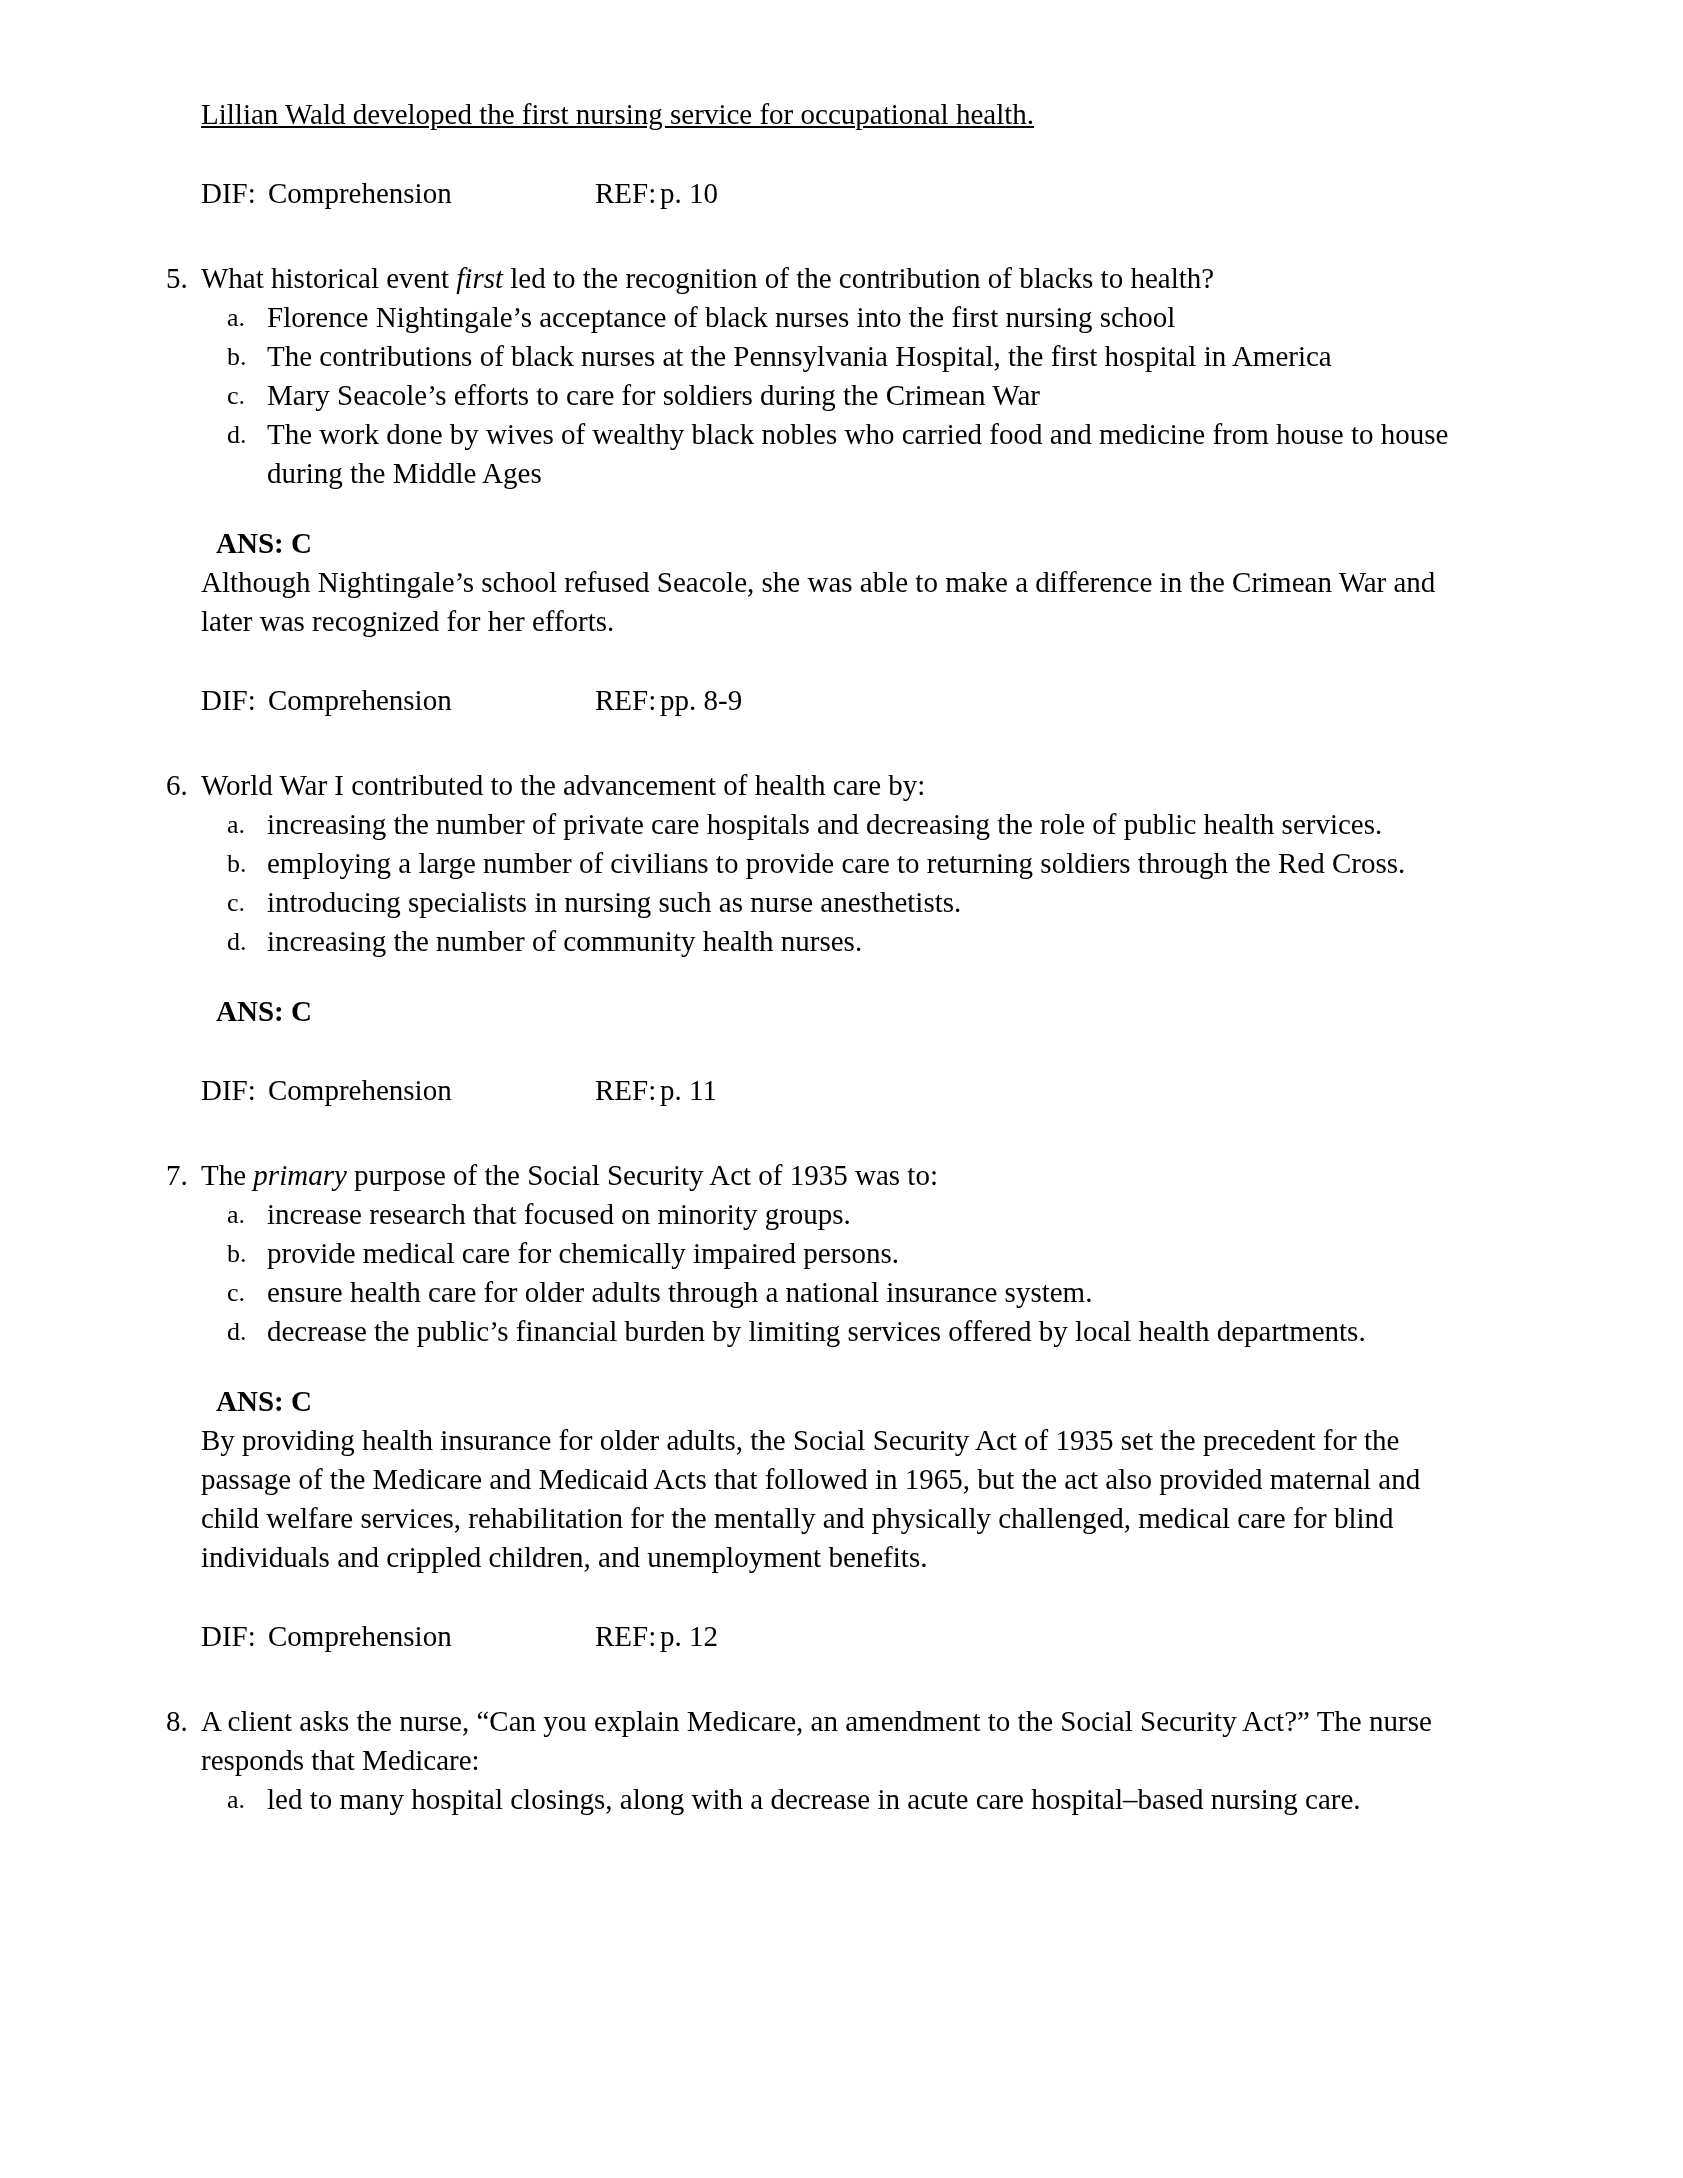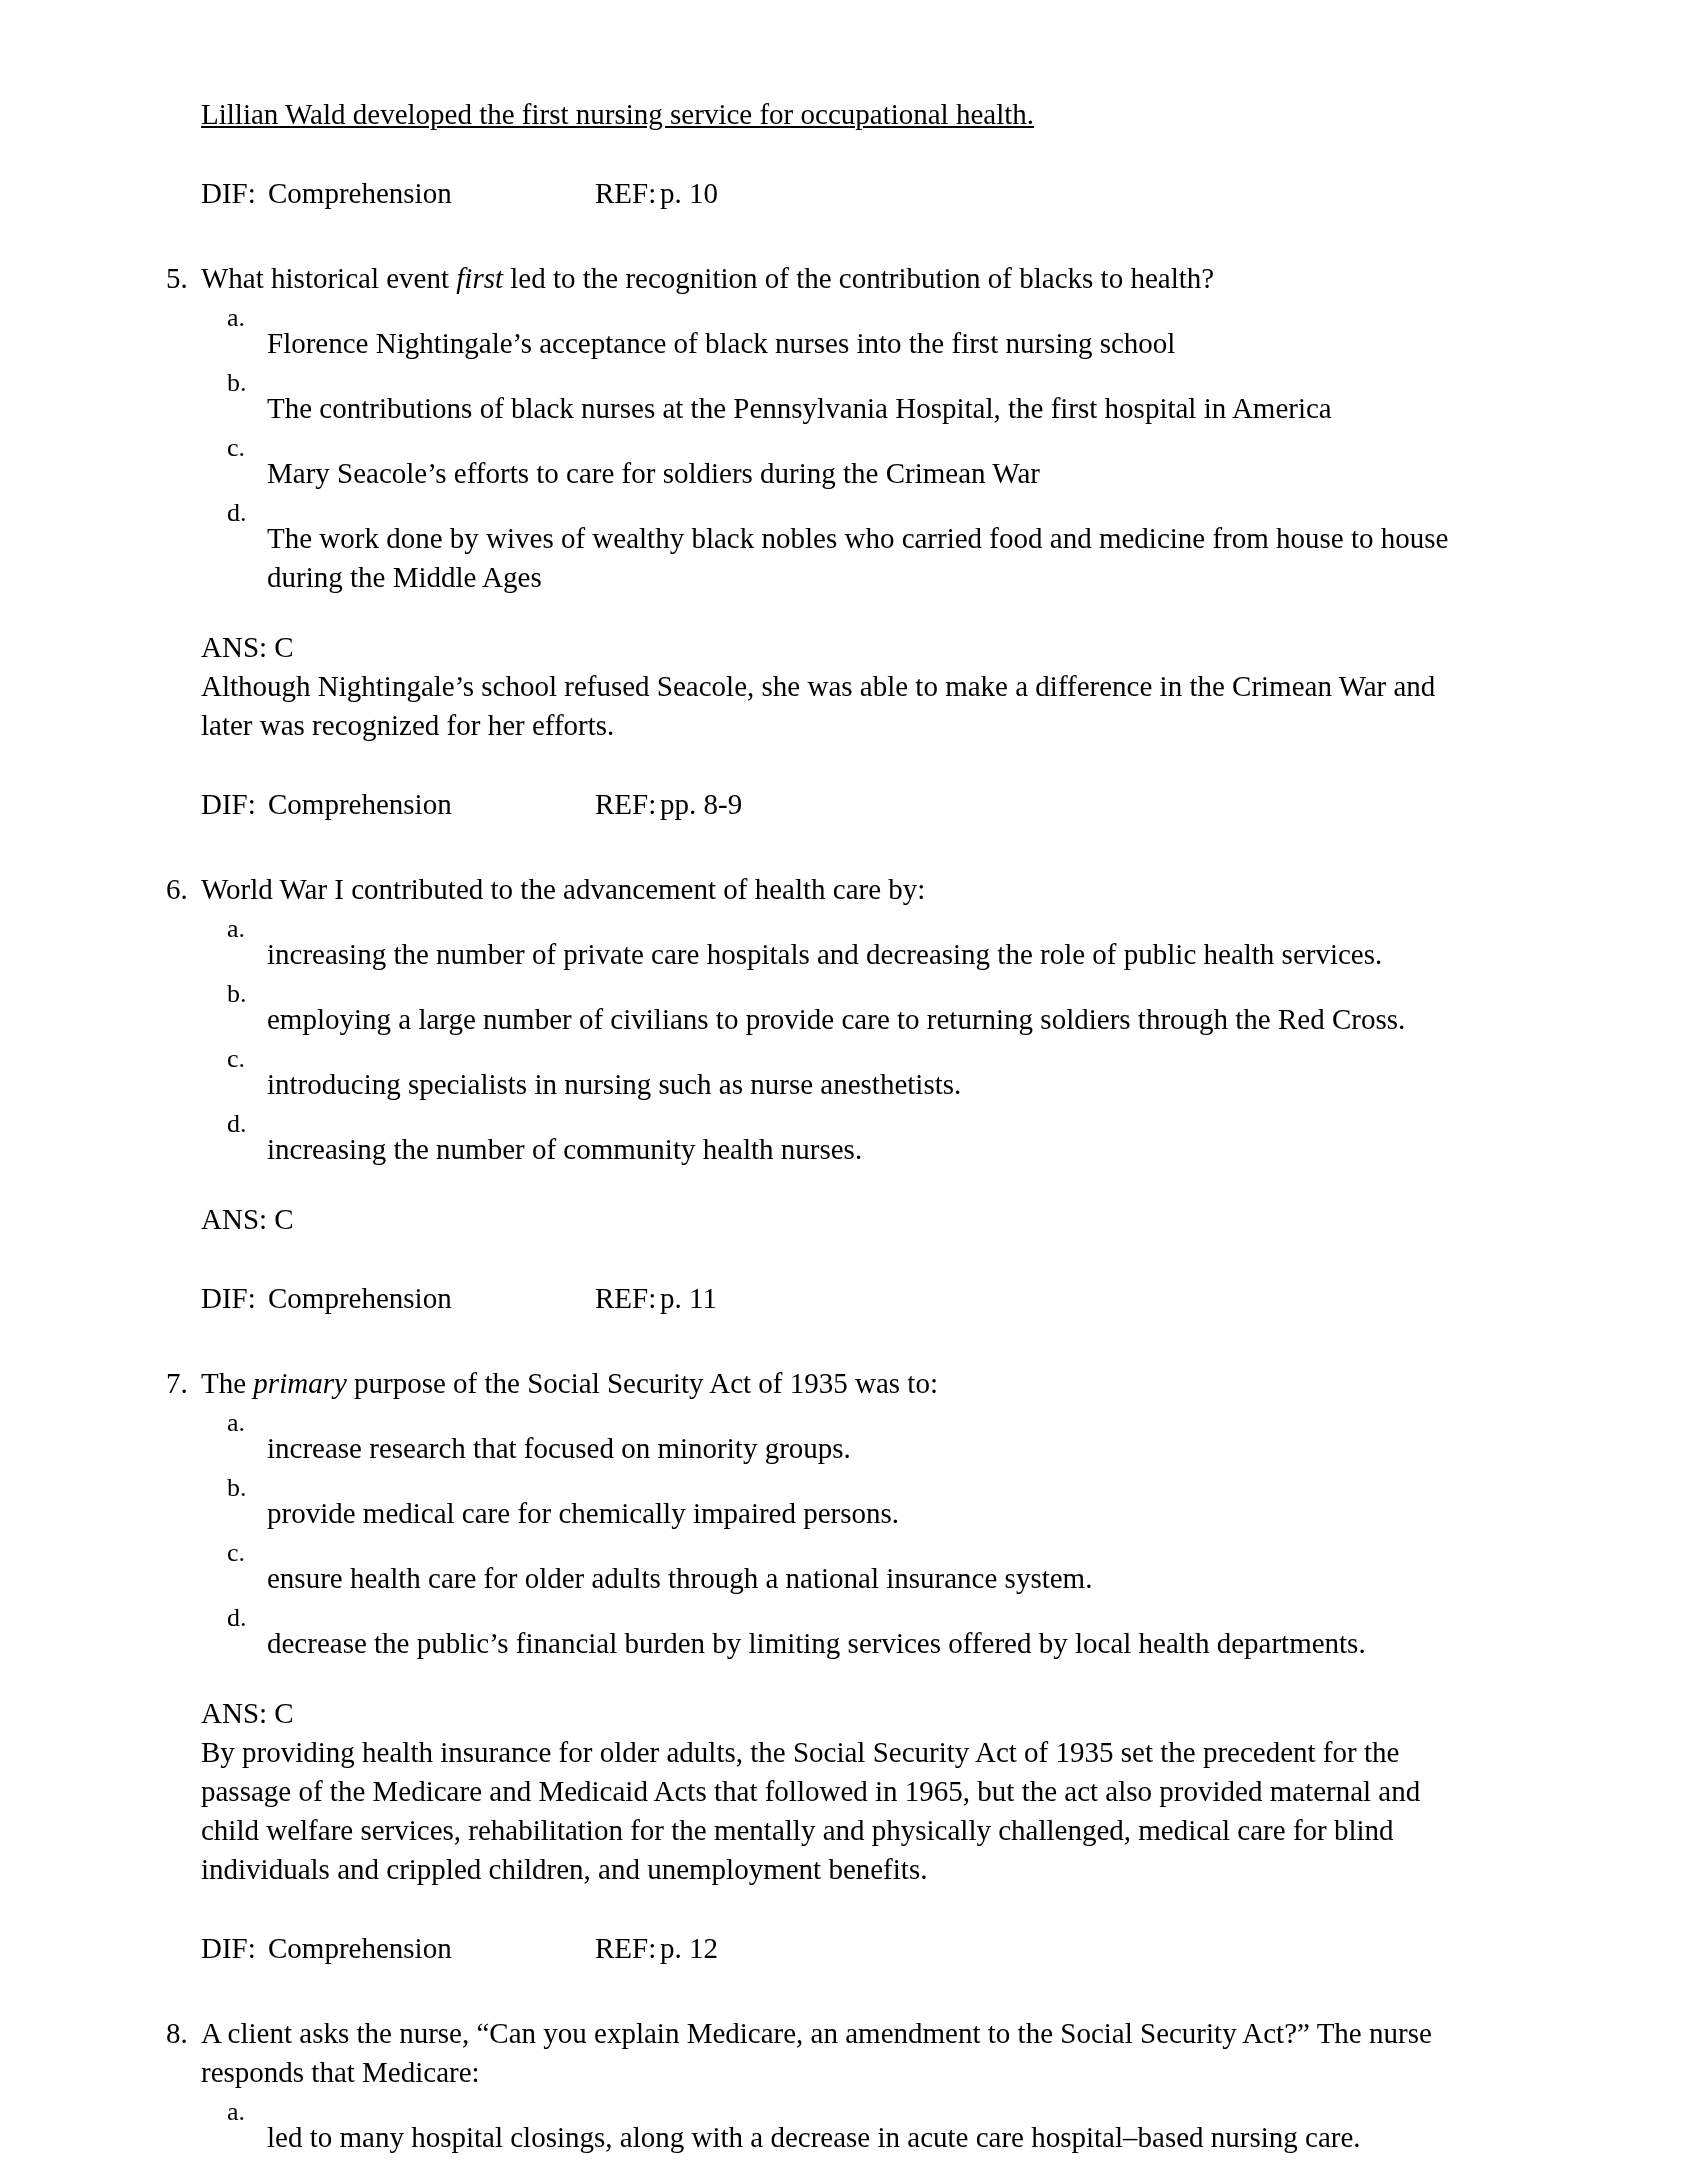--- a/index.html
+++ b/index.html
@@ -75,26 +75,26 @@
     width: 38px;
     flex: none;
     font-size: 26px;
     line-height: 39px;
     padding-left: 26px;
     box-sizing: content-box;
   }
   .opt-text {
     flex: 1 1 auto;
     padding-left: 2px;
-    margin-top: 26px;
   }
 
   
   .ans-line {
-    margin: 0 0 0 35px;
+    margin: 0 0 0 50px;
+    font-weight: bold;
   }
   .rationale {
     margin: 0 0 0 35px;
   }
 </style>
 </head>
 <body>
 
 <div class="page">
   <div class="doc-body">

